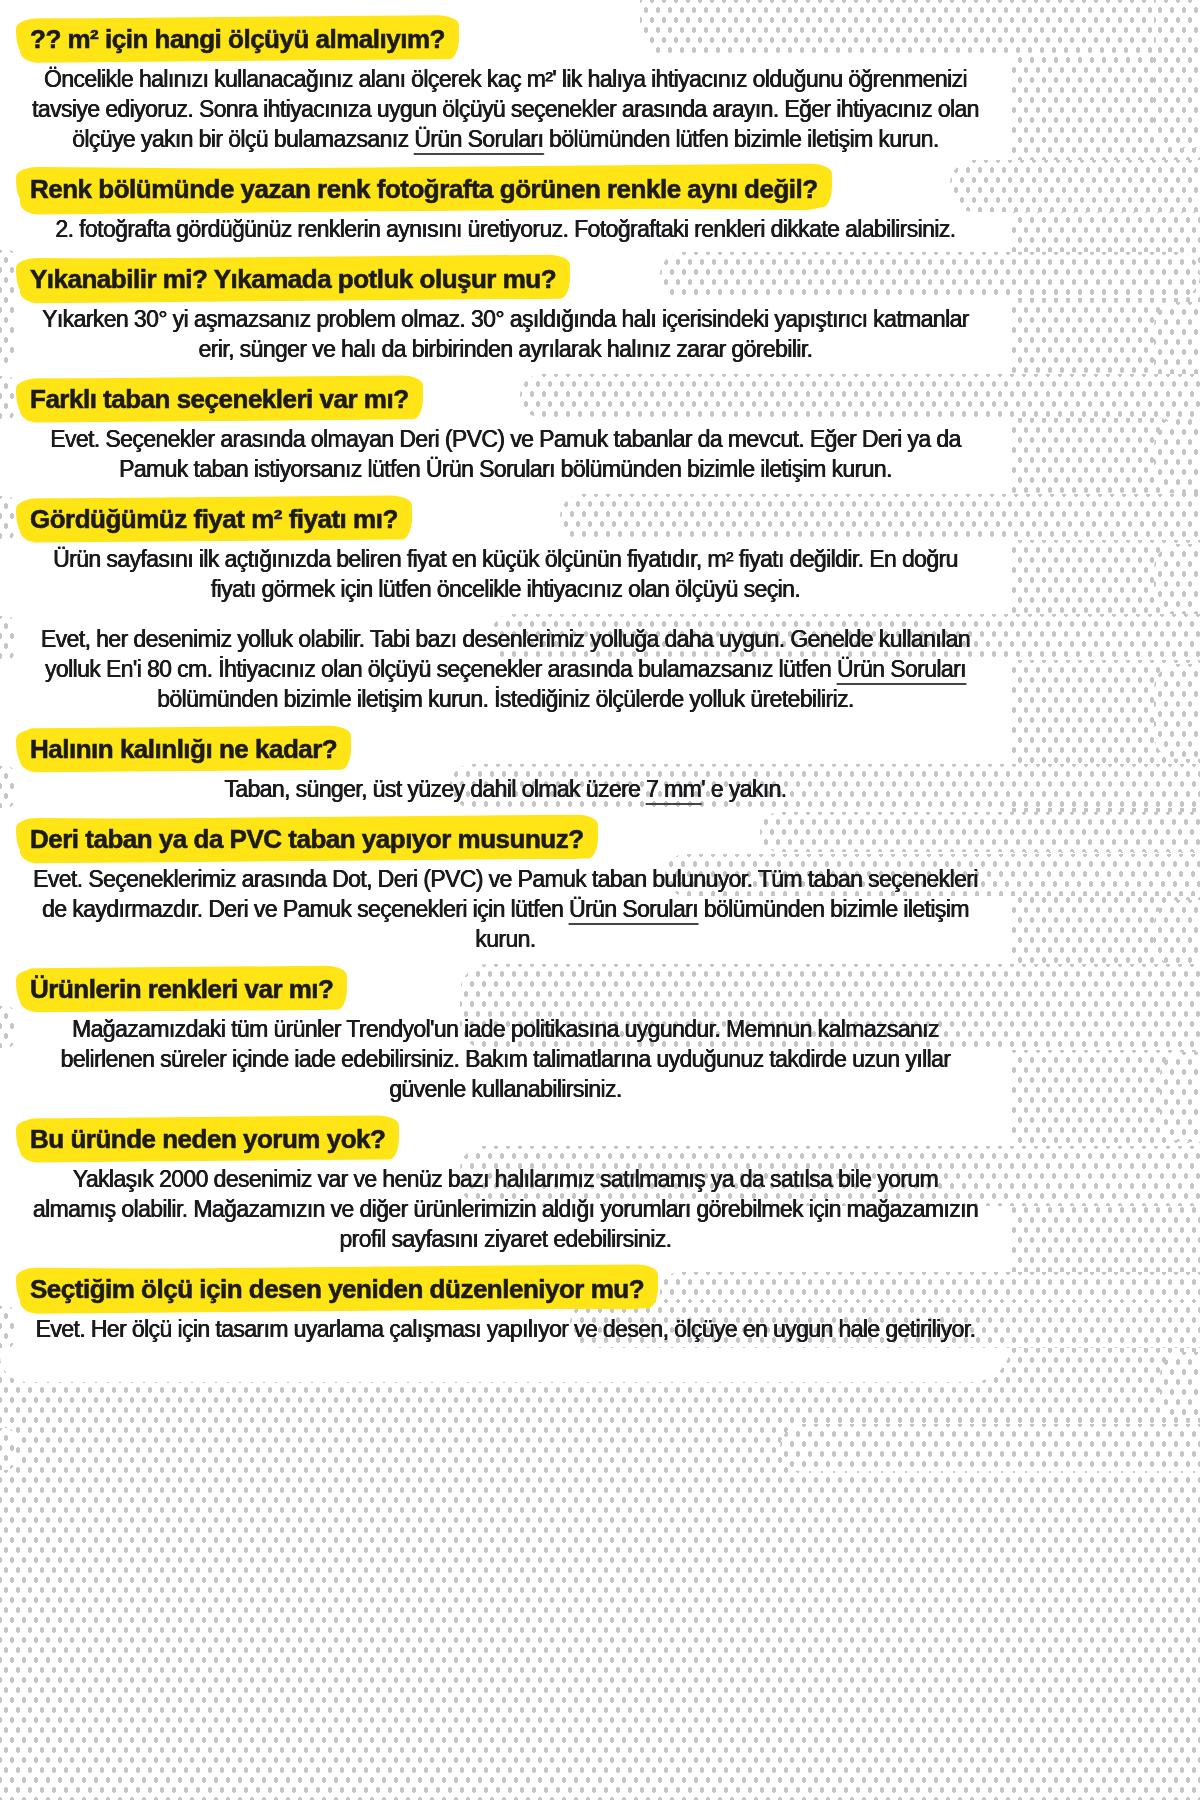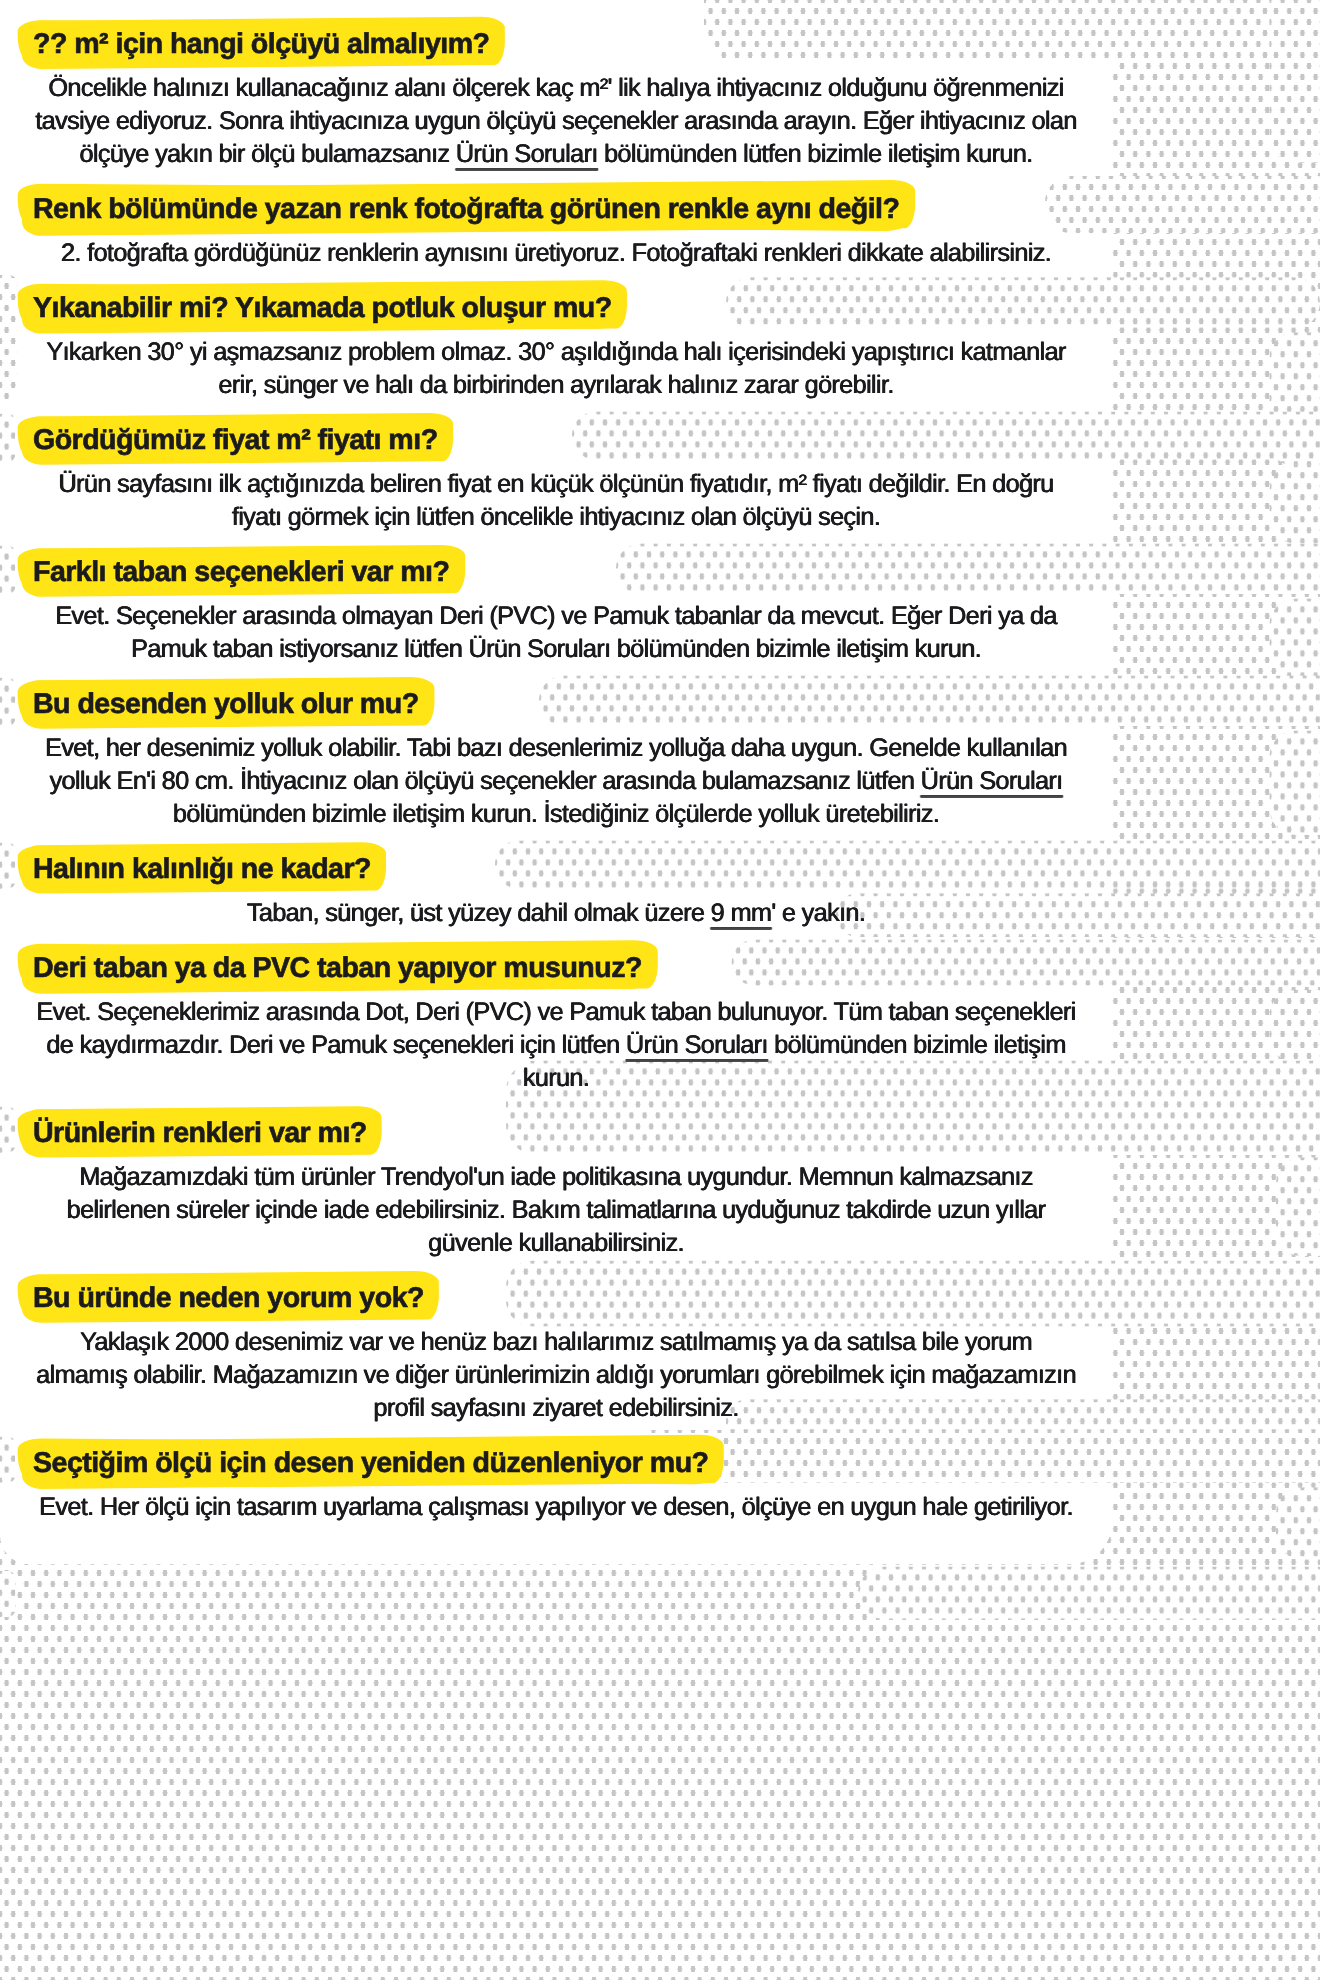--- a/index.html
+++ b/index.html
@@ -115,37 +115,36 @@
     <h2 class="q"><span class="q-text">Renk bölümünde yazan renk fotoğrafta görünen renkle aynı değil?</span></h2>
     <p class="a"><span>2. fotoğrafta gördüğünüz renklerin aynısını üretiyoruz. Fotoğraftaki renkleri dikkate alabilirsiniz.</span></p>
   </section>
 
   <section class="faq-item">
     <h2 class="q"><span class="q-text">Yıkanabilir mi? Yıkamada potluk oluşur mu?</span></h2>
     <p class="a"><span>Yıkarken 30° yi aşmazsanız problem olmaz. 30° aşıldığında halı içerisindeki yapıştırıcı katmanlar erir, sünger ve halı da birbirinden ayrılarak halınız zarar görebilir.</span></p>
   </section>
 
   <section class="faq-item">
+    <h2 class="q"><span class="q-text">Farklı taban seçenekleri var mı?</span></h2>
+    <p class="a"><span>Evet. Seçenekler arasında olmayan Deri (PVC) ve Pamuk tabanlar da mevcut. Eğer Deri ya da Pamuk taban istiyorsanız lütfen Ürün Soruları bölümünden bizimle iletişim kurun.</span></p>
+  </section>
+
+  <section class="faq-item">
     <h2 class="q"><span class="q-text">Gördüğümüz fiyat m² fiyatı mı?</span></h2>
     <p class="a"><span>Ürün sayfasını ilk açtığınızda beliren fiyat en küçük ölçünün fiyatıdır, m² fiyatı değildir. En doğru fiyatı görmek için lütfen öncelikle ihtiyacınız olan ölçüyü seçin.</span></p>
   </section>
 
   <section class="faq-item">
-    <h2 class="q"><span class="q-text">Farklı taban seçenekleri var mı?</span></h2>
-    <p class="a"><span>Evet. Seçenekler arasında olmayan Deri (PVC) ve Pamuk tabanlar da mevcut. Eğer Deri ya da Pamuk taban istiyorsanız lütfen Ürün Soruları bölümünden bizimle iletişim kurun.</span></p>
-  </section>
-
-  <section class="faq-item">
-    <h2 class="q"><span class="q-text">Bu desenden yolluk olur mu?</span></h2>
     <p class="a"><span>Evet, her desenimiz yolluk olabilir. Tabi bazı desenlerimiz yolluğa daha uygun. Genelde kullanılan yolluk En'i 80 cm. İhtiyacınız olan ölçüyü seçenekler arasında bulamazsanız lütfen </span><span class="u">Ürün Soruları</span><span> bölümünden bizimle iletişim kurun. İstediğiniz ölçülerde yolluk üretebiliriz.</span></p>
   </section>
 
   <section class="faq-item">
     <h2 class="q"><span class="q-text">Halının kalınlığı ne kadar?</span></h2>
-    <p class="a"><span>Taban, sünger, üst yüzey dahil olmak üzere </span><span class="u">9 mm</span><span>' e yakın.</span></p>
+    <p class="a"><span>Taban, sünger, üst yüzey dahil olmak üzere </span><span class="u">7 mm</span><span>' e yakın.</span></p>
   </section>
 
   <section class="faq-item">
     <h2 class="q"><span class="q-text">Deri taban ya da PVC taban yapıyor musunuz?</span></h2>
     <p class="a"><span>Evet. Seçeneklerimiz arasında Dot, Deri (PVC) ve Pamuk taban bulunuyor. Tüm taban seçenekleri de kaydırmazdır. Deri ve Pamuk seçenekleri için lütfen </span><span class="u">Ürün Soruları</span><span> bölümünden bizimle iletişim kurun.</span></p>
   </section>
 
   <section class="faq-item">
     <h2 class="q"><span class="q-text">Ürünlerin renkleri var mı?</span></h2>
     <p class="a"><span>Mağazamızdaki tüm ürünler Trendyol'un iade politikasına uygundur. Memnun kalmazsanız belirlenen süreler içinde iade edebilirsiniz. Bakım talimatlarına uyduğunuz takdirde uzun yıllar güvenle kullanabilirsiniz.</span></p>

